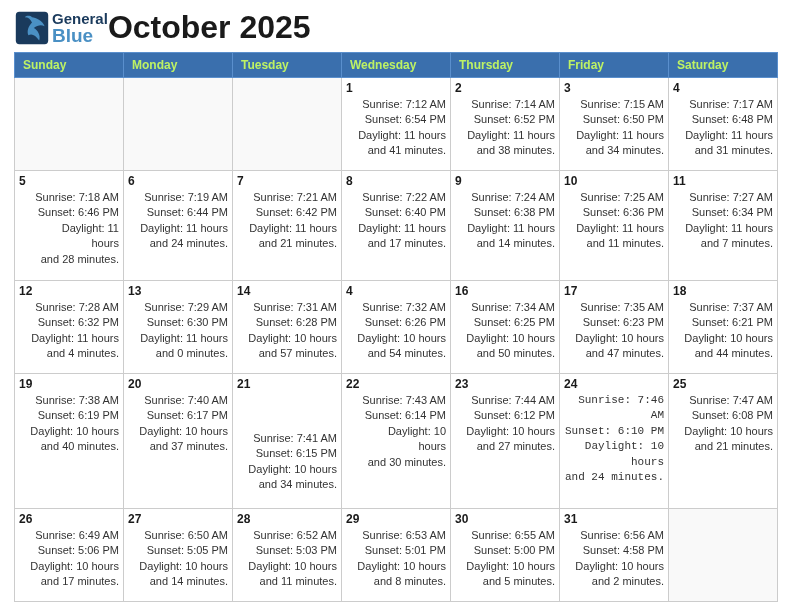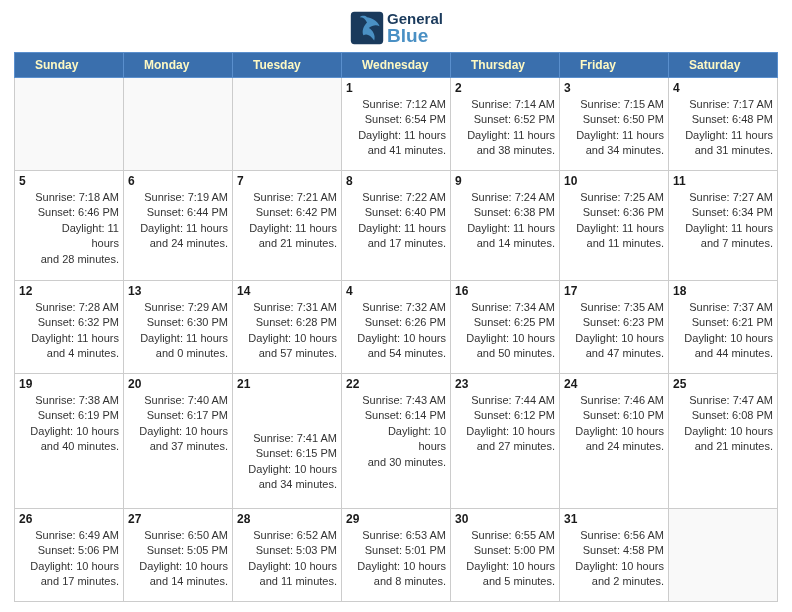--- a/index.html
+++ b/index.html
@@ -13,21 +13,21 @@
     .page {
       width: 792px;
       height: 612px;
       padding: 10px 14px;
       display: flex;
       flex-direction: column;
     }
     .header {
       display: flex;
       align-items: flex-start;
-      justify-content: center;
+      justify-content: flex-start;
       margin-bottom: 6px;
     }
     .title-section {
       text-align: right;
     }
     .month-title {
       font-size: 32px;
       font-weight: bold;
       color: #1a1a1a;
       line-height: 1.1;
@@ -39,24 +39,24 @@
     }
     .calendar {
       flex: 1;
       border: 1px solid #ccc;
       border-collapse: collapse;
       width: 100%;
       table-layout: fixed;
     }
     .calendar th {
       background: #3a6fad;
-      color: #fef9c3;
+      color: #bef264;
       font-size: 12px;
       font-weight: bold;
-      padding: 5px 20px;
+      padding: 5px 8px;
       text-align: left;
       border: 1px solid #5a8fcd;
     }
     .calendar td {
       border: 1px solid #ccc;
       vertical-align: top;
       padding: 3px 4px;
       font-size: 10px;
       color: #333;
       width: calc(100% / 7);
@@ -113,20 +113,21 @@
         <rect x="2" y="2" width="36" height="36" rx="4" fill="#1a3a5c"></rect>
 
         <path d="M20 8 C24 8 32 12 34 18 C30 16 26 17 22 20 C26 22 30 28 28 34 C24 28 20 26 16 28 C14 24 16 18 20 14 C18 10 16 8 12 8 C14 6 18 6 20 8Z" fill="#4a90c4"></path>
       </svg>
       <div class="logo-label">
         <span class="logo-general">General</span>
         <span class="logo-blue">Blue</span>
       </div>
     </div>
     <div class="title-section">
+      <div class="month-title">October 2025</div>
     </div>
   </div>
 
   <table class="calendar">
     <thead>
       <tr>
       <th>Sunday</th>
           <th>Monday</th>
           <th>Tuesday</th>
           <th>Wednesday</th>
@@ -302,21 +303,21 @@
           </td>
           <td>
             <span class="day-num">23</span>
             <div class="day-info" style="white-space: pre-line;">Sunrise: 7:44 AM
 Sunset: 6:12 PM
 Daylight: 10 hours
 and 27 minutes.</div>
           </td>
           <td>
             <span class="day-num">24</span>
-            <div class="day-info" style="white-space: pre-line;">Sunrise: 7:46 AM
+            <div class="day-info" style="white-space: pre-line; font-family: Liberation Mono, monospace;">Sunrise: 7:46 AM
 Sunset: 6:10 PM
 Daylight: 10 hours
 and 24 minutes.</div>
           </td>
           <td>
             <span class="day-num">25</span>
             <div class="day-info" style="white-space: pre-line;">Sunrise: 7:47 AM
 Sunset: 6:08 PM
 Daylight: 10 hours
 and 21 minutes.</div>

